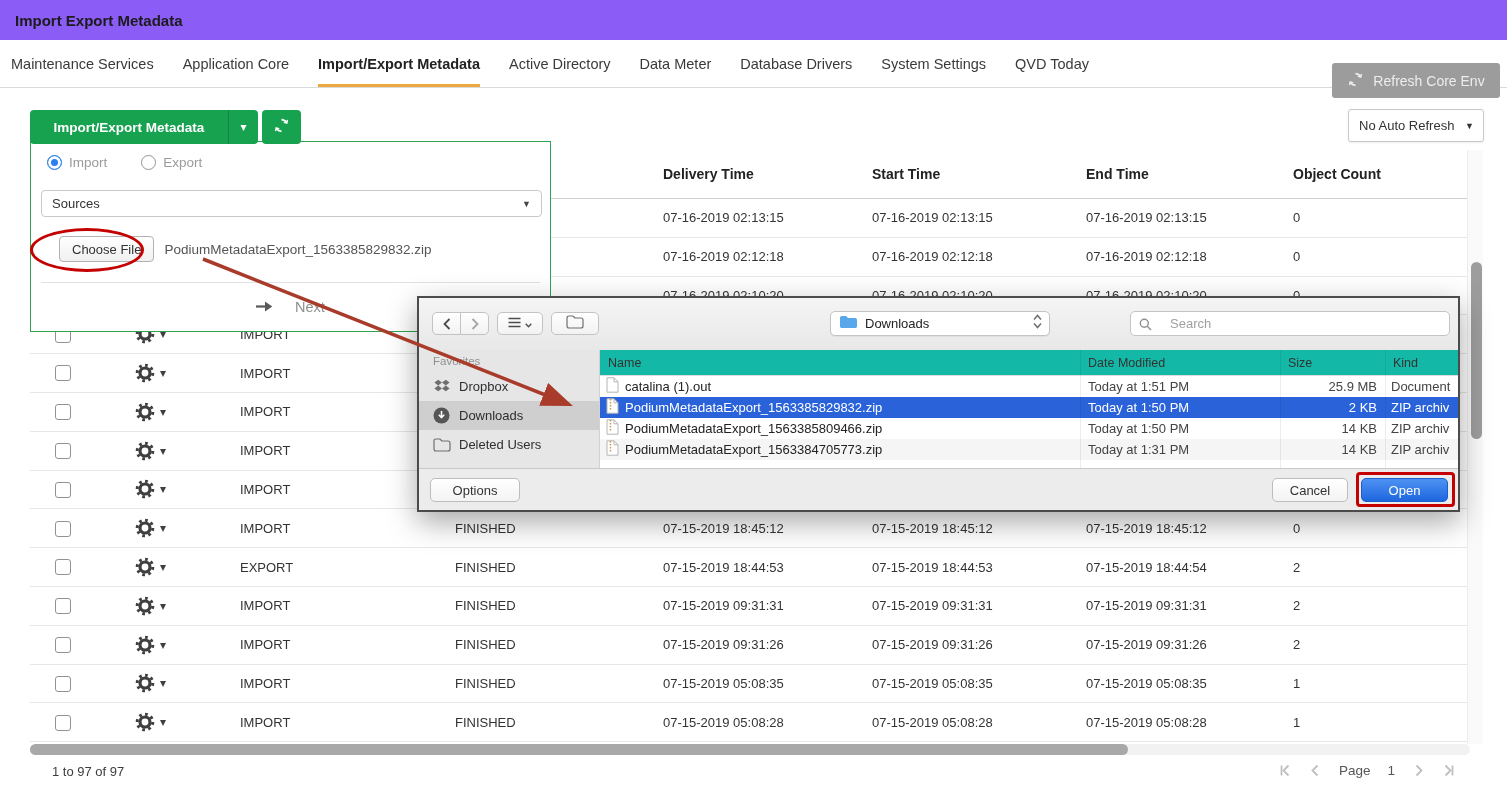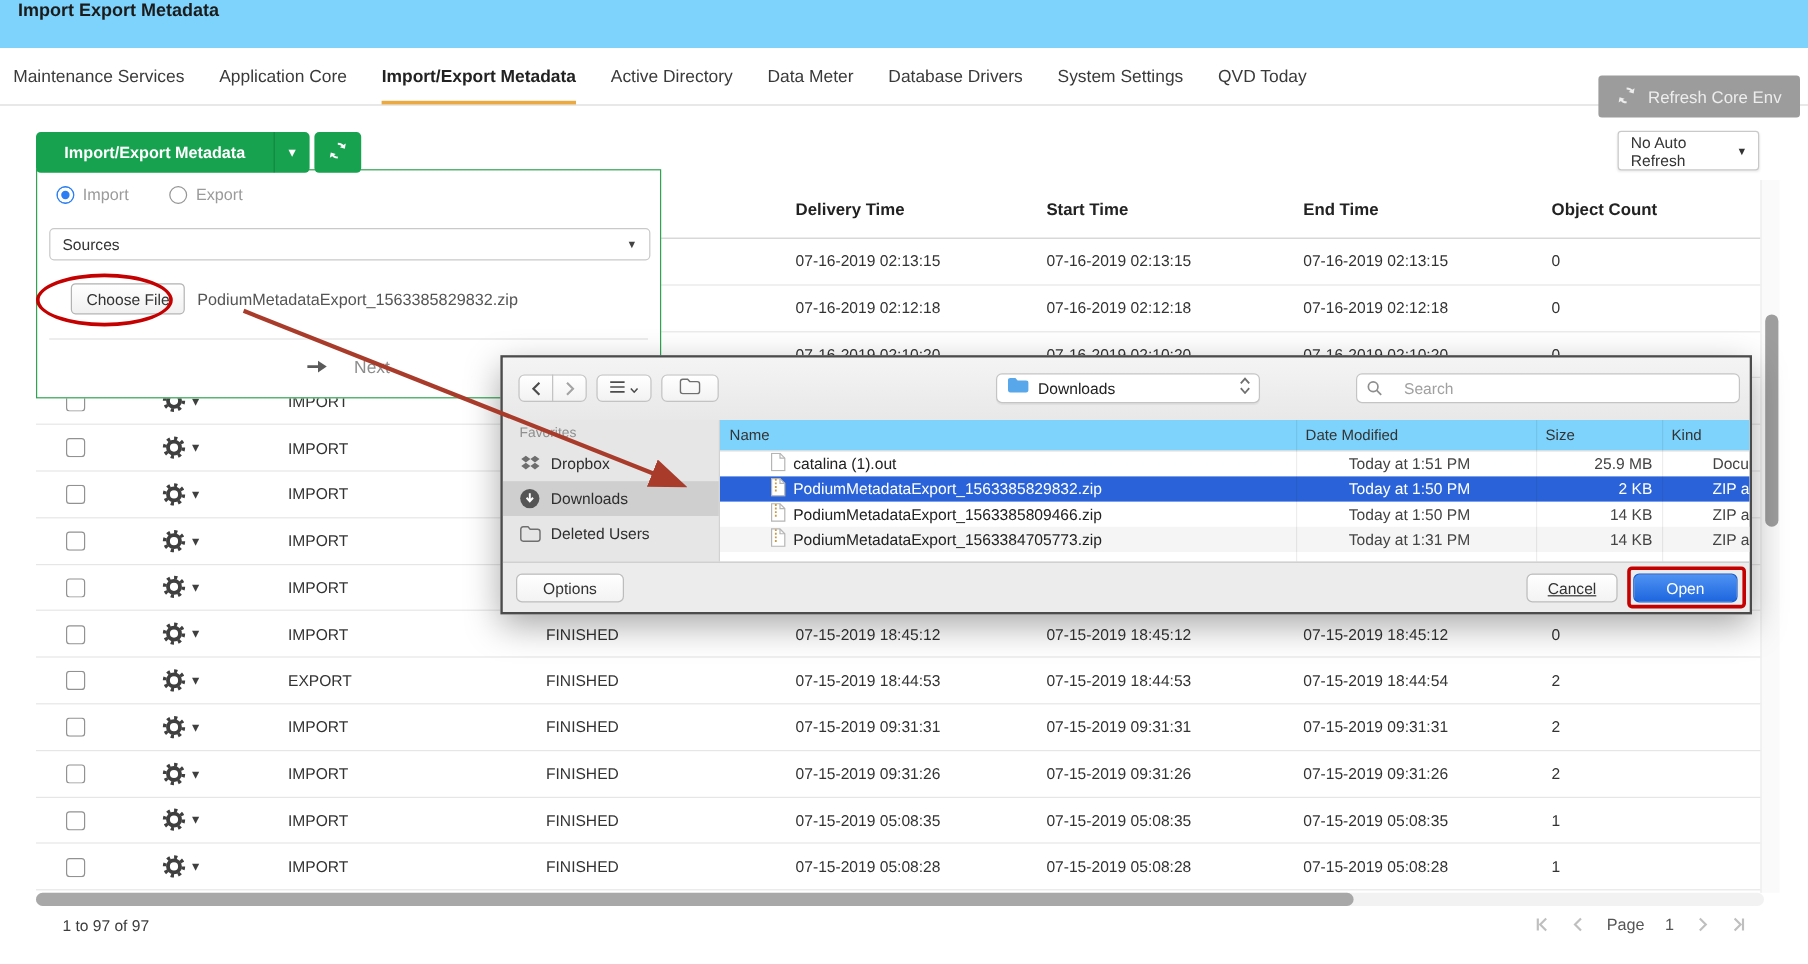--- a/index.html
+++ b/index.html
@@ -3,38 +3,38 @@
 <meta charset="utf-8">
 <style>
   * { margin:0; padding:0; box-sizing:border-box; }
   html,body { width:1507px; height:803px; }
   body {
     position:relative; overflow:hidden; background:#fff;
     font-family:"Liberation Sans", sans-serif; color:#333;
   }
 
   
-  .topbar { position:absolute; left:0; top:0; right:0; height:40px; display:flex; padding-left:15px; background:#7dd3fc; }
+  .topbar { position:absolute; left:0; top:0; right:0; height:40px; display:flex; align-items:center; padding-left:15px; background:#8b5cf6; }
   .page-title { font-size:15px; font-weight:bold; color:#1b1b1b; }
 
   
   .tabbar { position:absolute; left:0; top:40px; right:0; height:48px; border-bottom:1px solid #dadada; background:#fff; }
   .tabs { display:flex; align-items:stretch; height:100%; padding-left:11px; gap:29px; }
   .tab { display:flex; align-items:center; font-size:14.5px; color:#3a3a3a; position:relative; cursor:pointer; white-space:nowrap; }
   .tab.active { font-weight:bold; color:#222; }
   .tab.active::after { content:""; position:absolute; left:0; right:0; bottom:0; height:3px; background:#ECA93F; }
   .refresh-core { position:absolute; left:1332px; top:47px; width:168px; height:35px; background:#9C9C9C; border:none; border-radius:3px; display:flex; align-items:center; justify-content:center; gap:9px; cursor:pointer;margin-top:16px; }
   .refresh-core .lbl { color:#ededed; font-size:14px; }
 
   
   .action-split { position:absolute; left:30px; top:110px; width:228px; height:34px; background:#17A24F; border-radius:4px; display:flex; align-items:center; z-index:12; cursor:pointer; }
   .action-split .asl { flex:1; text-align:center; color:#fff; font-size:13.5px; font-weight:bold; }
   .action-split .ascaret { width:30px; text-align:center; color:#fff; font-size:12px; border-left:1px solid rgba(0,0,0,0.18); line-height:34px; height:34px; }
   .green-refresh { position:absolute; left:262px; top:110px; width:39px; height:34px; background:#17A24F; border:none; border-radius:4px; display:flex; align-items:center; justify-content:center; cursor:pointer; z-index:12; }
-  .auto-refresh { position:absolute; left:1348px; top:109px; width:118px; height:33px; background:#fff; border:1px solid #c9c9c9; border-radius:3px; box-shadow:0 1px 2px rgba(0,0,0,0.08); display:flex; align-items:center; padding:0 9px 0 10px; cursor:pointer; }
+  .auto-refresh { position:absolute; left:1348px; top:109px; width:136px; height:33px; background:#fff; border:1px solid #c9c9c9; border-radius:3px; box-shadow:0 1px 2px rgba(0,0,0,0.08); display:flex; align-items:center; padding:0 9px 0 10px; cursor:pointer; }
   .auto-refresh .arl { flex:1; font-size:13px; color:#333; }
   .auto-refresh .arc { font-size:9px; color:#333; }
 
   
   .jobs { position:absolute; left:30px; top:150px; width:1440px; }
   .jhead, .jrow { display:grid; grid-template-columns:55px 155px 215px 208px 209px 214px 207px 177px; align-items:center; }
   .jhead { height:49px; border-bottom:1px solid #cfcfcf; font-size:14px; font-weight:bold; color:#222; }
   .jrow { height:38.8px; border-bottom:1px solid #e6e6e6; font-size:13px; color:#333; }
   .jc { overflow:hidden; white-space:nowrap; }
   .jc-check { padding-left:25px; }
@@ -89,39 +89,39 @@
 
   .fsidebar { position:absolute; left:0; top:52px; width:181px; height:118px; background:#e6e6e6; border-right:1px solid #d2d2d2; }
   .favtitle { position:absolute; left:14px; top:5px; font-size:11.5px; color:#8f8f8f; }
   .favitems { position:absolute; left:0; top:22px; right:0; }
   .favitem { height:29px; display:flex; align-items:center; gap:8px; padding-left:13px; font-size:13px; color:#2e2e2e; cursor:pointer; }
   .favitem.sel { background:#cfcfcf; }
   .favicon { width:19px; display:inline-flex; justify-content:center; }
 
   .flist { position:absolute; left:181px; top:52px; width:858px; height:118px; background:#fff; }
   .flhead, .frow { display:grid; grid-template-columns:480px 200px 105px 73px; align-items:center; }
-  .flhead { height:26px; background:#7dd3fc; border-bottom:1px solid #dcdcdc; font-size:12.5px; color:#333; }
+  .flhead { height:26px; background:#14b8a6; border-bottom:1px solid #dcdcdc; font-size:12.5px; color:#333; }
   .flc { padding-left:8px; white-space:nowrap; overflow:hidden; }
   .flc-date { position:relative; }
   .sortchev { position:absolute; right:10px; top:10px; }
   .frow { height:21px; font-size:13px; color:#222; cursor:default; }
   .frow.alt { background:#f5f5f6; }
   .frow.sel { background:#2A63D9; }
   .frow.sel .fc, .frow.sel .fc * { color:#fff; }
-  .fc { white-space:nowrap; overflow:hidden;margin-left:36px; }
+  .fc { white-space:nowrap; overflow:hidden; }
   .fc-name { display:flex; align-items:center; gap:6px; padding-left:6px; }
   .fc-date { padding-left:8px; color:#444; }
   .fc-size { text-align:right; padding-right:8px; color:#444; }
   .fc-kind { padding-left:6px; color:#444; }
   .colsep { position:absolute; top:0; bottom:0; width:1px; background:rgba(0,0,0,0.07); pointer-events:none; }
 
   .fbottom { position:absolute; left:0; right:0; top:170px; height:42px; background:#ececec; border-top:1px solid #c9c9c9; }
   .macbtn { position:absolute; top:9px; height:24px; border:1px solid #bdbdbd; border-radius:5px; background:linear-gradient(#ffffff,#f3f3f3); font-size:13px; color:#333; cursor:pointer; font-family:"Liberation Sans",sans-serif; }
   .macbtn.options { left:11px; width:90px; }
-  .macbtn.cancel { left:853px; width:76px;text-decoration:underline; }
+  .macbtn.cancel { left:853px; width:76px; }
   .macbtn.open { left:942px; width:87px; background:linear-gradient(#4E92F2,#1E66DF); border-color:#1b5ecf; color:#fff; }
 
   
   .red-ellipse { position:absolute; left:30px; top:228px; width:114px; height:44px; border:3px solid #C40000; border-radius:50%; z-index:40; pointer-events:none; }
   .red-rect { position:absolute; left:1356px; top:472px; width:99px; height:35px; border:3px solid #C40000; border-radius:4px; z-index:40; pointer-events:none; }
   .red-arrow { position:absolute; left:0; top:0; z-index:40; pointer-events:none; }
 </style>
 </head>
 <body>
 

